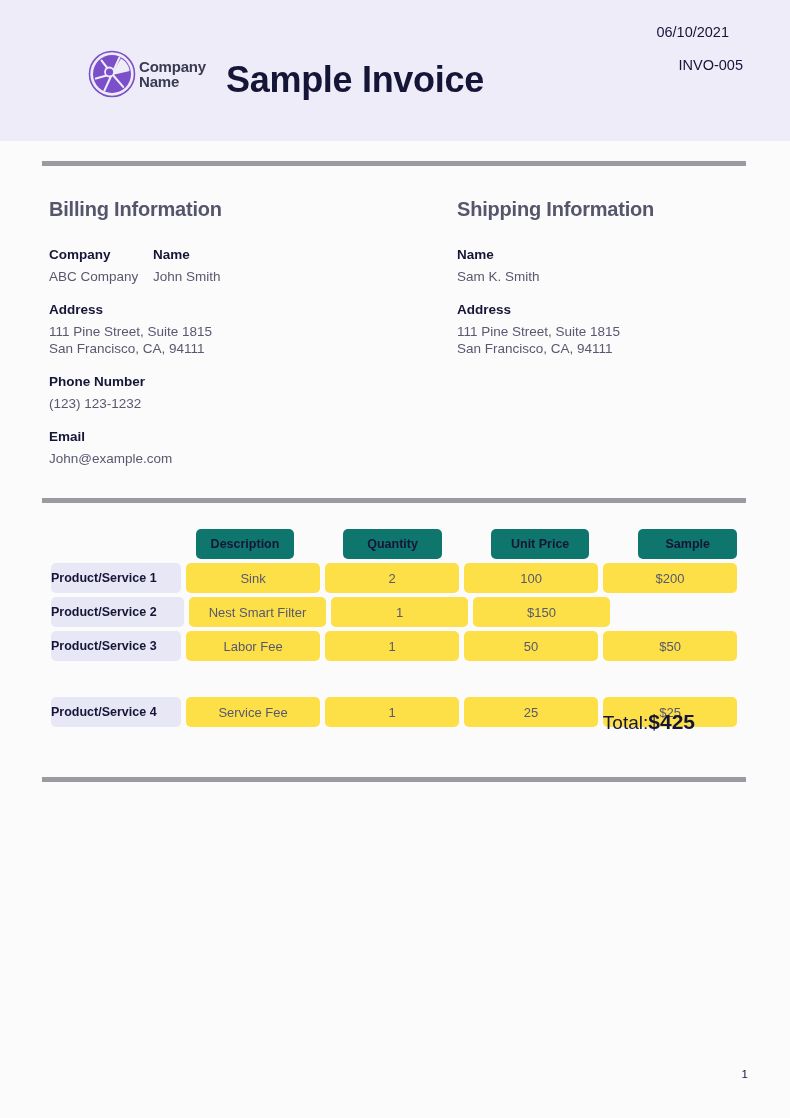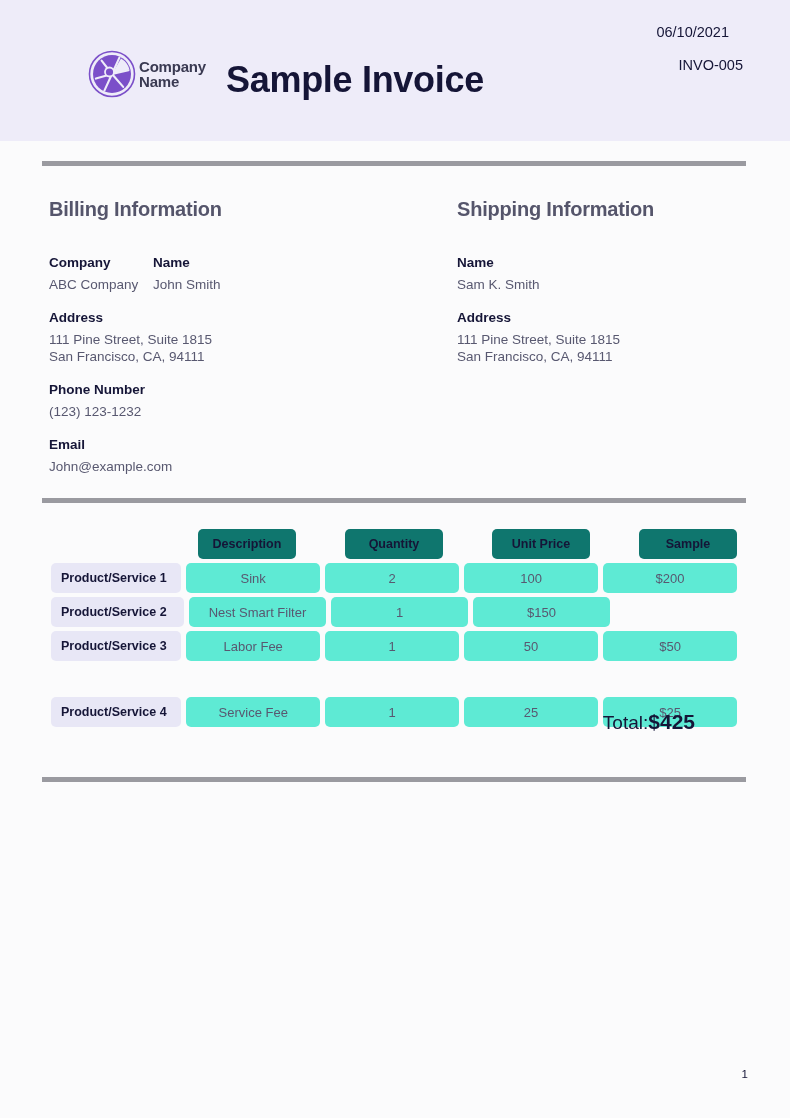--- a/index.html
+++ b/index.html
@@ -95,21 +95,21 @@
 
   
   .addr-col { position: absolute; }
   .addr-billing  { left: 49px;  top: 198px; width: 400px; }
   .addr-shipping { left: 457px; top: 198px; width: 300px; }
 
   .section-heading {
     font-size: 20px;
     font-weight: bold;
     color: #55556b;
-    margin: 0 0 34px 0;
+    margin: 0 0 26px 0;
     letter-spacing: -0.2px;
   }
   .field-label {
     font-size: 13.5px;
     font-weight: bold;
     color: #151537;
     margin-bottom: 6px;
   }
   .field-value {
     font-size: 13.5px;
@@ -143,40 +143,39 @@
     display: flex;
     align-items: center;
     justify-content: center;
     border-radius: 5px;
     font-size: 13px;
     box-sizing: border-box;
   }
   .cell-rowlabel {
     width: 133px;
     justify-content: flex-start;
-    padding-left: 10px;
     background: #e8e7f6;
     font-weight: bold;
     color: #151537;
     font-size: 12.5px;
   }
   .cell-rowlabel.blank {
     background: transparent;
   }
   .cell-head {
     width: 137px;
     background: #0f766e;
     font-weight: bold;
     color: #151537;
     font-size: 12.5px;
     margin-left: 44px;
   }
   .cell-data {
     width: 137px;
-    background: #5eead4;
+    background: #fde047;
     color: #585870;
   }
 
   
   .total-row {
     position: absolute;
     left: 51px;
     top: 710px;
     width: 686px;
     display: flex;

